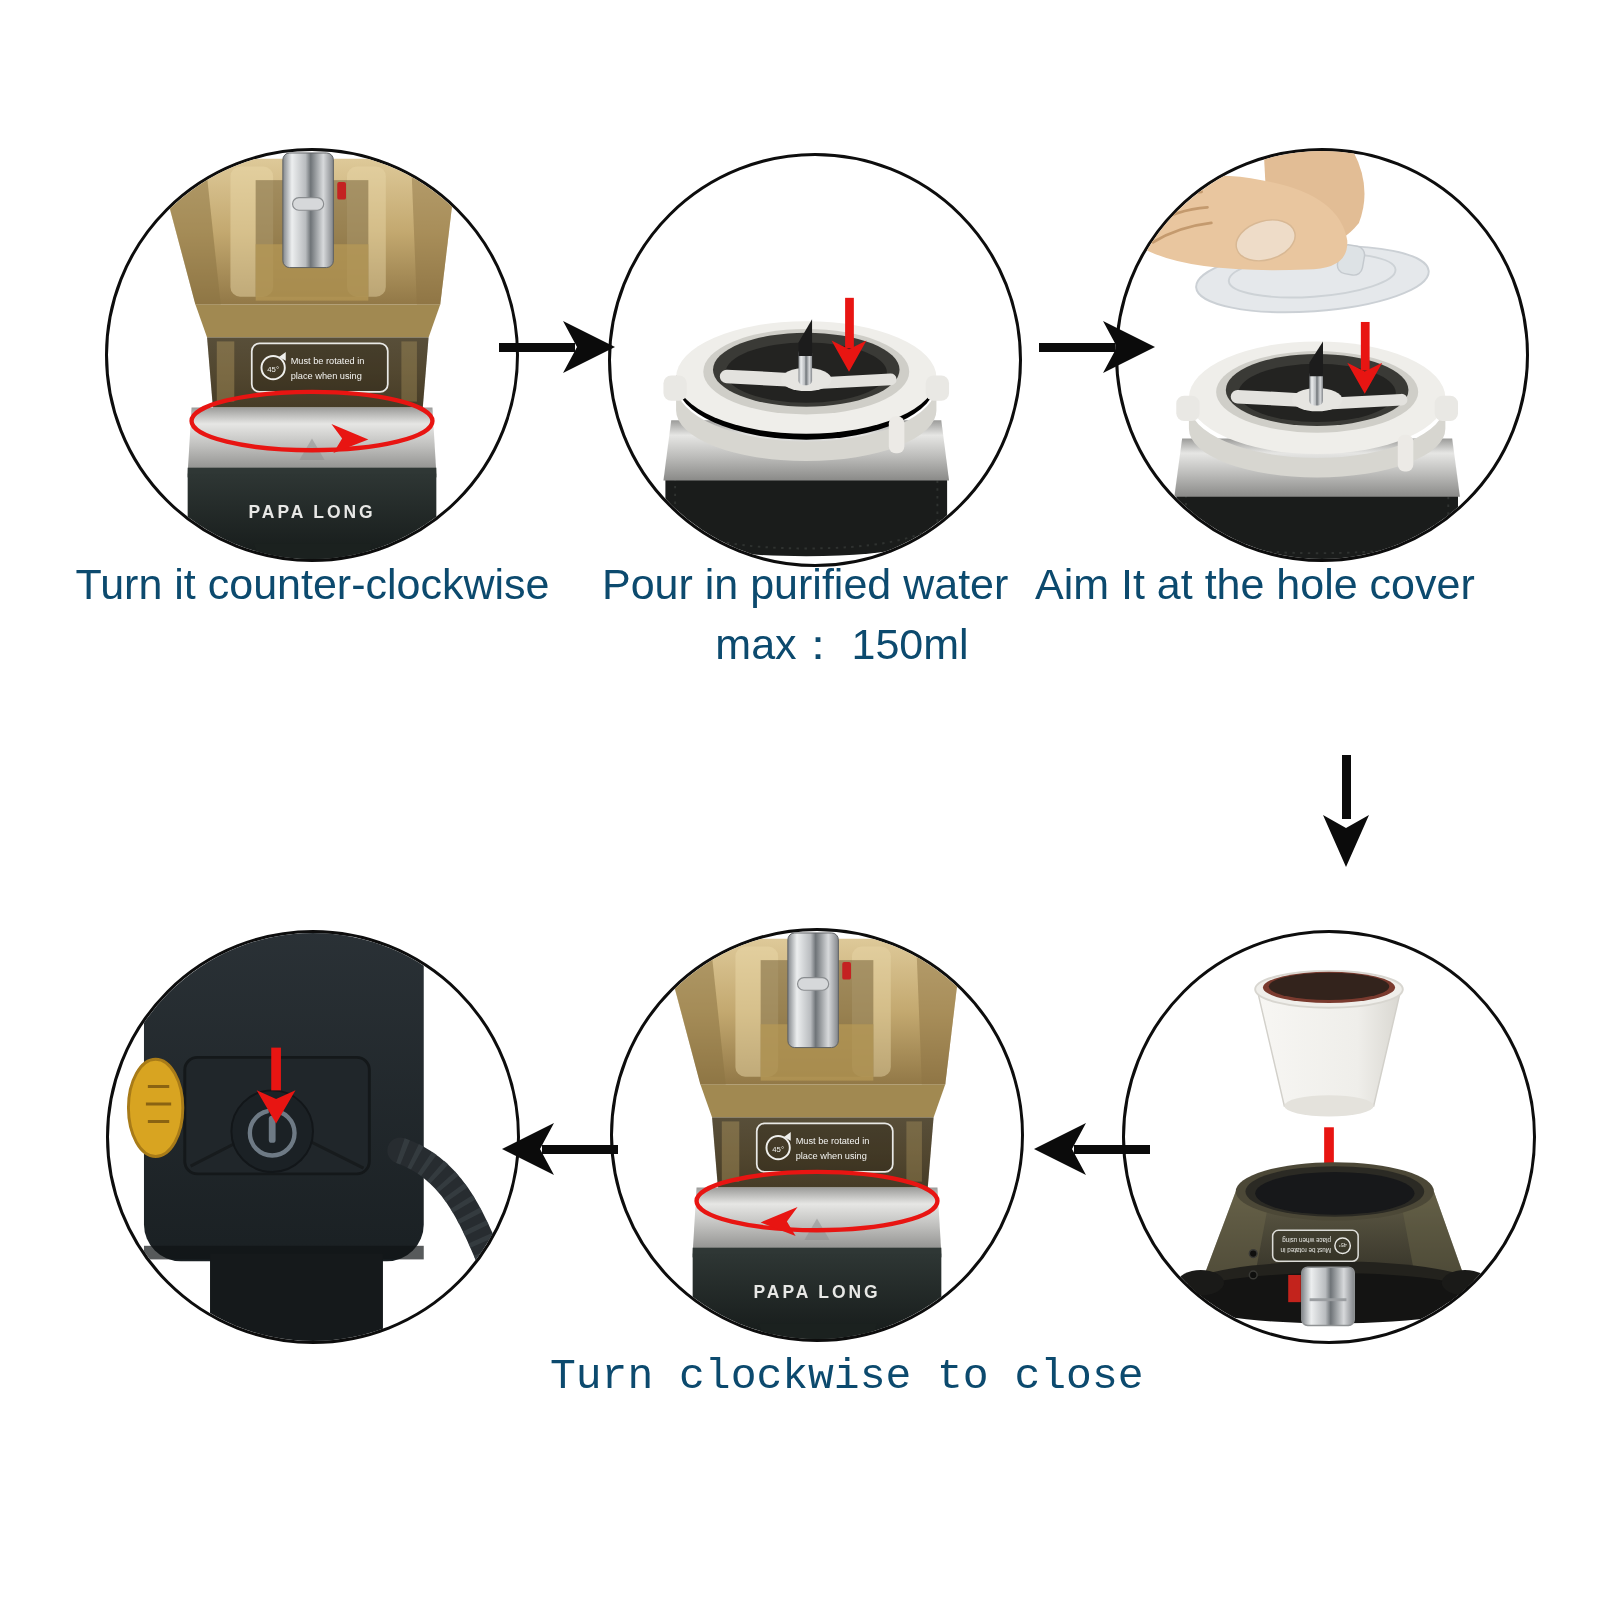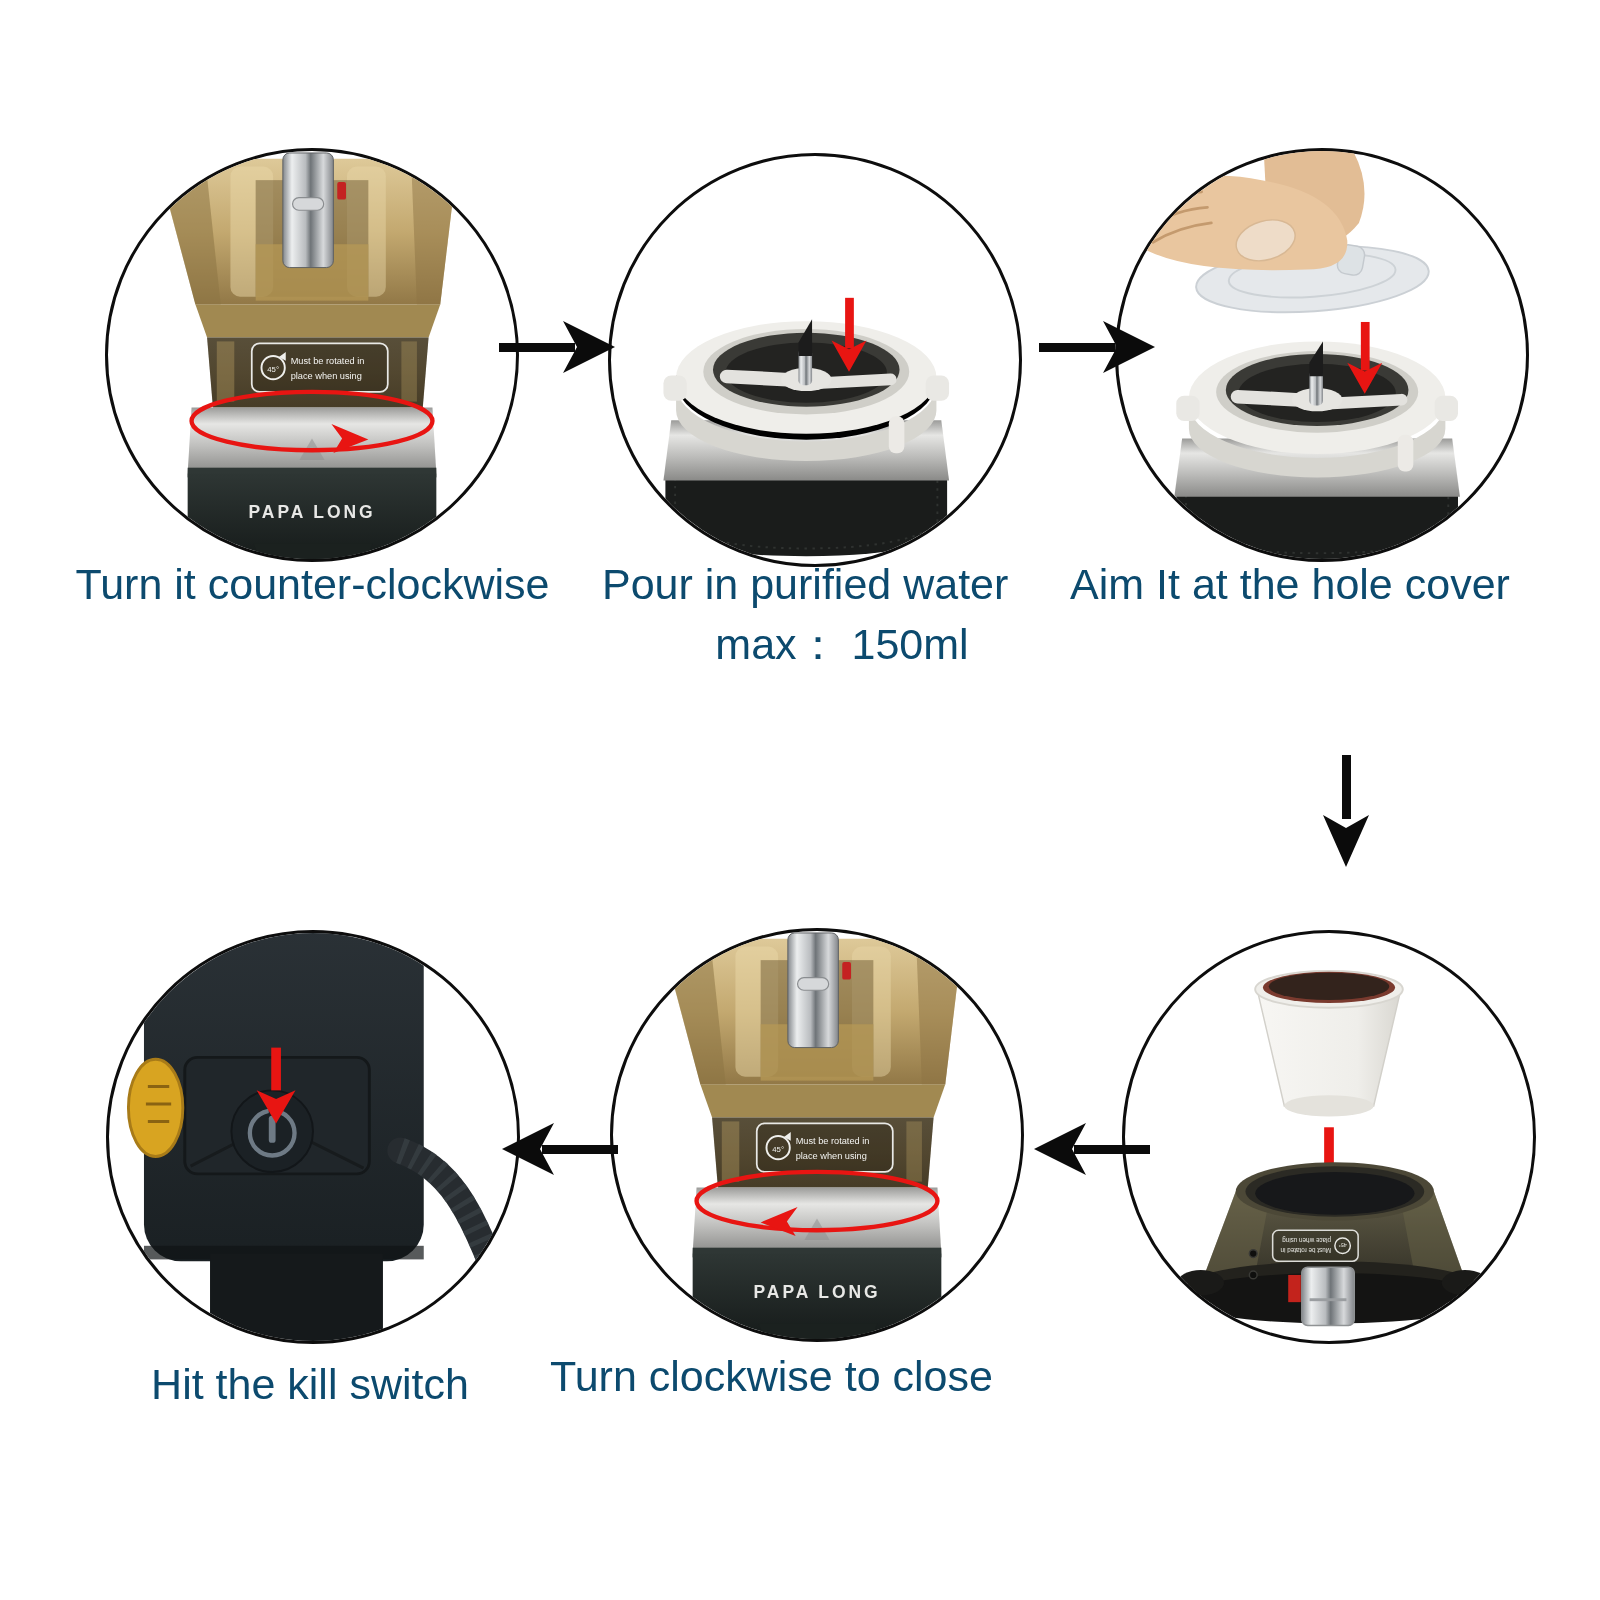--- a/index.html
+++ b/index.html
@@ -334,17 +334,16 @@
     <path d="M2,30 L54,4 L40,30 L54,56 Z" fill="#0b0b0b"></path>
   </svg>
   <svg class="flow-arrow" style="left:500px;top:1119px;" width="120" height="60" viewBox="0 0 120 60">
     <rect x="42" y="26" width="76" height="9" fill="#0b0b0b"></rect>
     <path d="M2,30 L54,4 L40,30 L54,56 Z" fill="#0b0b0b"></path>
   </svg>
 
   <div class="caption" style="left:40px;top:560px;width:545px;text-align:center;">Turn it counter-clockwise</div>
   <div class="caption" style="left:602px;top:560px;width:480px;text-align:left;">Pour in purified water</div>
   <div class="caption" style="left:602px;top:620px;width:480px;text-align:center;">max： 150ml</div>
-  <div class="caption" style="left:1035px;top:560px;width:510px;text-align:center;">Aim It at the hole cover</div>
-  <div class="caption" style="left:550px;top:1352px;width:520px;">Turn clockwise to close</div>
-  <div class="caption" style="left:95px;top:1360px;width:430px;text-align:center;">Hit the kill switch</div>
+  <div class="caption" style="left:1035px;top:560px;width:510px;">Aim It at the hole cover</div>
+  <div class="caption" style="left:550px;top:1352px;width:520px;font-family:Liberation Mono, monospace;">Turn clockwise to close</div>
 
 </div>
 
 </body></html>

